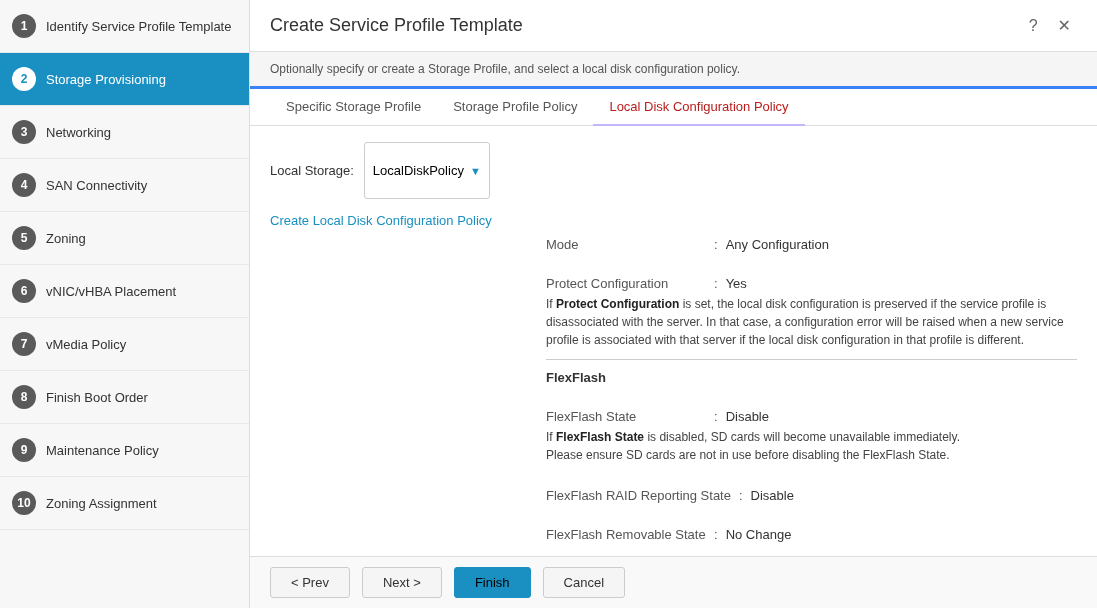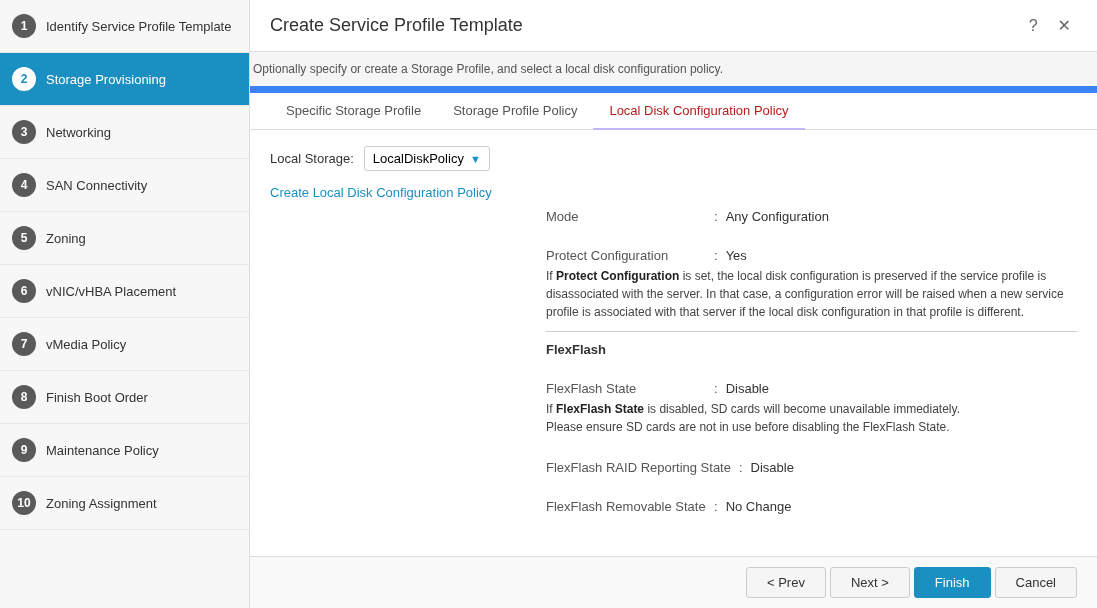--- a/index.html
+++ b/index.html
@@ -101,24 +101,24 @@
       border: none;
       cursor: pointer;
       color: #666;
       font-size: 16px;
       padding: 2px 6px;
     }
 
     
     .description-bar {
       background: #f5f5f5;
-      padding: 10px 3px;
+      padding: 10px 20px;
       font-size: 12px;
       color: #555;
-      border-bottom: 7px solid #3b82f6;
+      border-bottom: 3px solid #3b82f6;
     }
 
     
     .tab-bar {
       display: flex;
       border-bottom: 1px solid #ddd;
       background: #fff;
       padding: 0 20px;
     }
 
@@ -155,21 +155,21 @@
     .local-storage-label {
       font-size: 13px;
       color: #333;
     }
 
     .storage-select {
       display: flex;
       align-items: center;
       border: 1px solid #ccc;
       border-radius: 3px;
-      padding: 4px 8px;
+      padding: 20px 8px;
       background: #fff;
       cursor: pointer;
       gap: 6px;
       font-size: 13px;
     }
 
     .storage-select-arrow {
       color: #1a8fc1;
       font-size: 11px;
     }
@@ -223,41 +223,40 @@
     .section-title {
       font-weight: bold;
       font-size: 13px;
       color: #333;
       margin-bottom: 6px;
     }
 
     
     .footer {
       display: flex;
-      justify-content: flex-end;
       align-items: center;
       padding: 10px 20px;
       border-top: 1px solid #ddd;
       background: #f9f9f9;
-      gap: 4px;
+      gap: 12px;
     }
 
     .btn {
       padding: 7px 20px;
       border-radius: 3px;
       font-size: 13px;
       cursor: pointer;
       border: 1px solid #ccc;
       background: #f5f5f5;
       color: #333;
     }
 
     .btn-primary {
       background: #1a8fc1;
-      color: #ffffff;
+      color: #000000;
       border-color: #1a8fc1;
     }
 
     .info-colon {
       color: #555;
     }
 
     .two-col {
       display: flex;
       gap: 16px;

